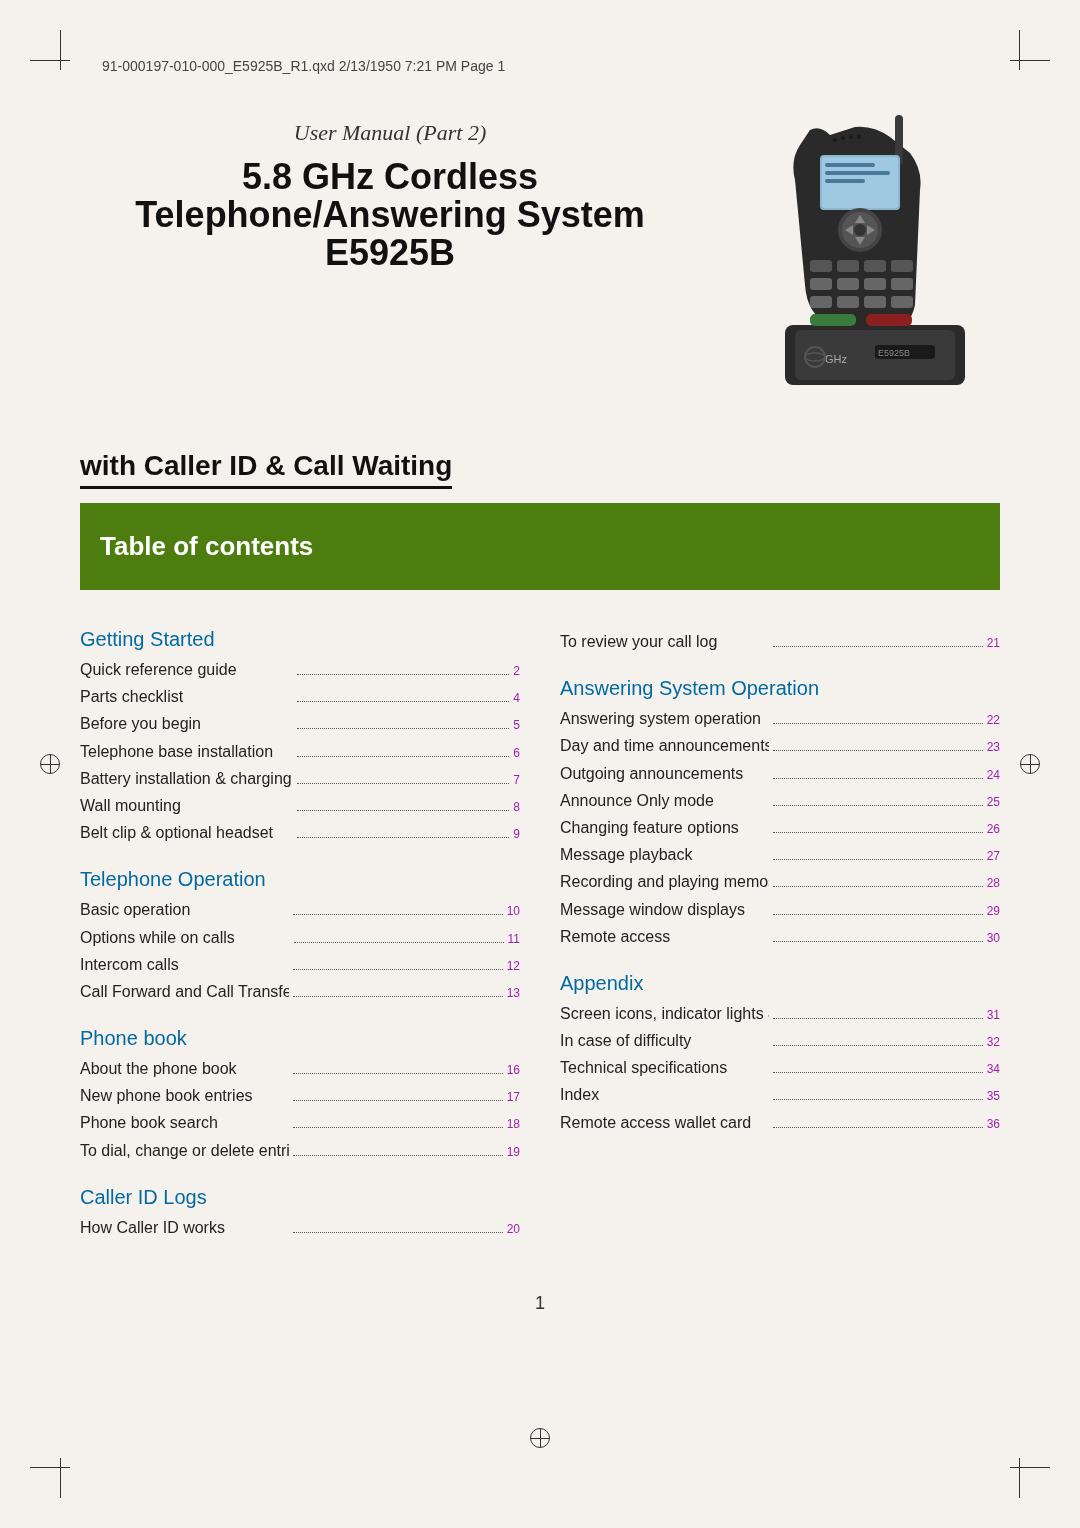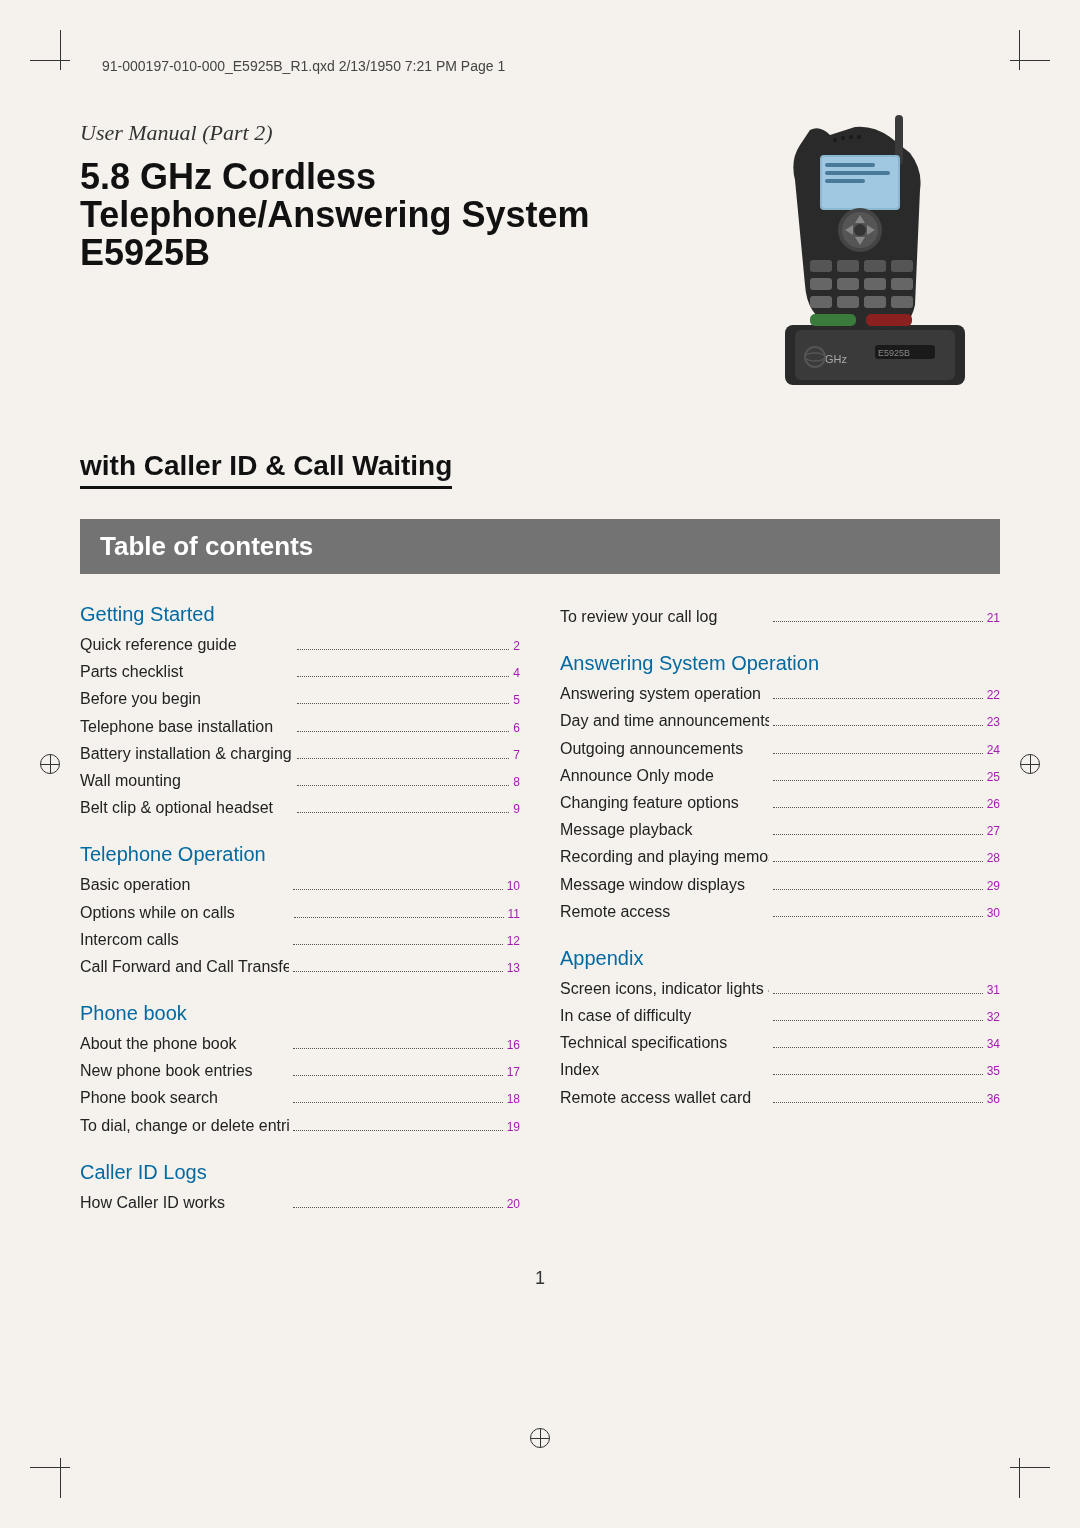--- a/index.html
+++ b/index.html
@@ -78,20 +78,21 @@
     
     .header-section {
       display: flex;
       align-items: flex-start;
       margin-bottom: 30px;
       gap: 20px;
     }
     .header-text {
       flex: 1;
       padding-top: 20px;
+      text-align: center;
     }
     .user-manual-label {
       font-style: italic;
       font-size: 22px;
       color: #333;
       margin-bottom: 12px;
       font-family: Georgia, serif;
     }
     .main-title {
       font-size: 36px;
@@ -111,38 +112,38 @@
       display: flex;
       align-items: center;
       justify-content: center;
     }
     
 
     
     .caller-id-banner {
       display: flex;
       align-items: center;
-      margin-bottom: 30px;
+      margin-bottom: 14px;
     }
     .caller-id-text {
       font-size: 28px;
       font-weight: 700;
       color: #111;
       border-bottom: 3px solid #111;
       padding-bottom: 4px;
     }
 
     
     .toc-header {
-      background: #737373;
+      background: #4d7c0f;
       color: white;
       font-size: 26px;
       font-weight: 700;
-      padding: 12px 20px;
-      margin-bottom: 29px;
+      padding: 28px 20px;
+      margin-bottom: 38px;
     }
 
     
     .toc-columns {
       display: flex;
       gap: 40px;
     }
     .toc-left {
       flex: 1;
     }

